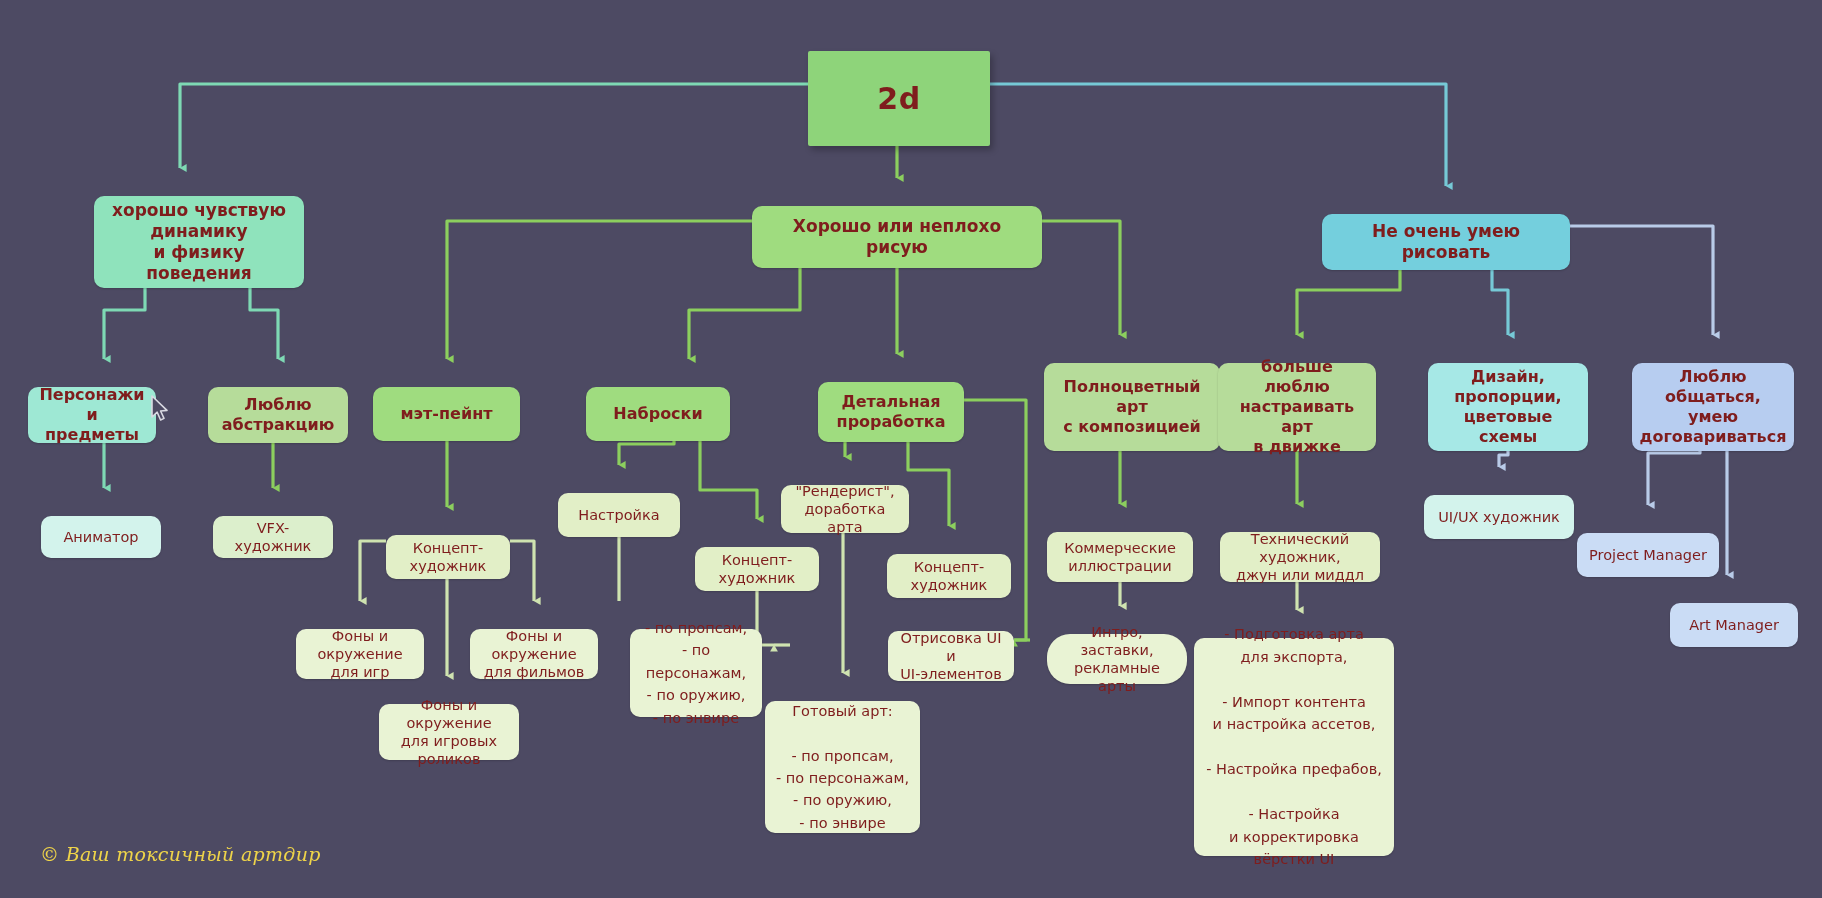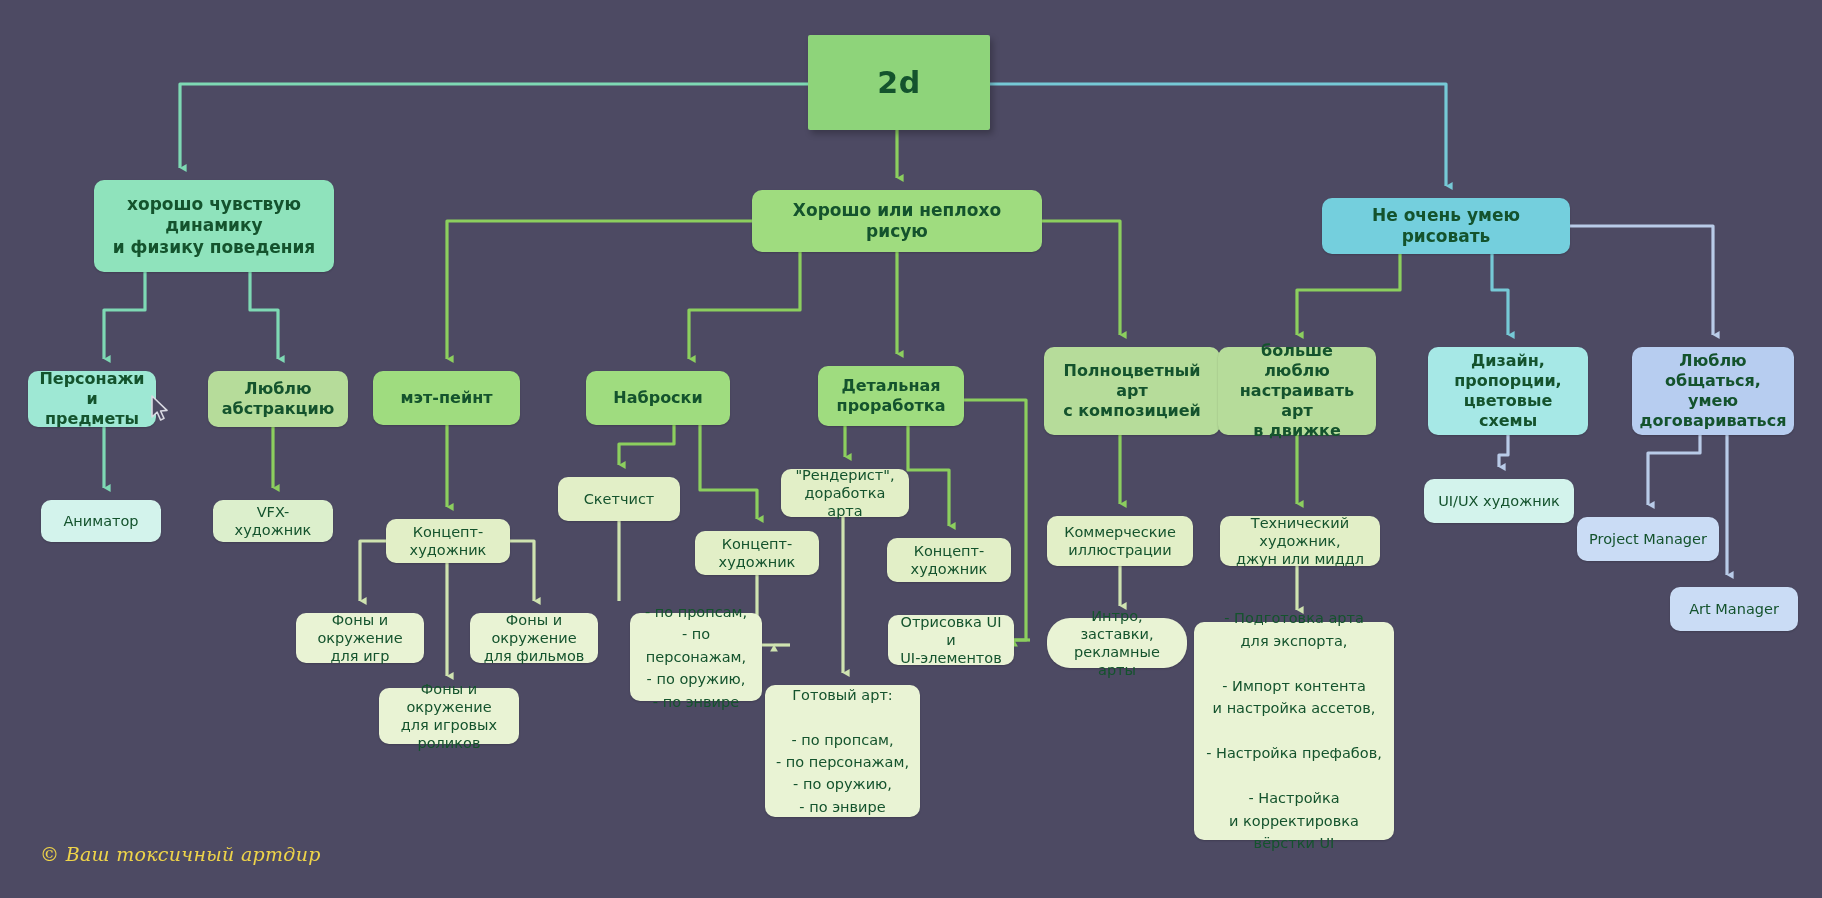--- a/index.html
+++ b/index.html
@@ -13,25 +13,26 @@
   }
   #stage{position:absolute;left:0;top:0;width:1822px;height:898px;}
   #edges{position:absolute;left:0;top:0;width:1822px;height:898px;pointer-events:none;}
 
   .node{
     position:absolute;
     box-sizing:border-box;
     border-radius:10px;
     display:flex;align-items:center;justify-content:center;
     text-align:center;
-    color:#14532d;
+    color:#7f1d1d;
     line-height:1.25;
     padding:6px 10px;
     white-space:pre-line;
     box-shadow:0 1px 2px rgba(0,0,0,0.18);
+    margin-top:16px;
   }
   .node.root{
     border-radius:2px;
     font-weight:bold;
     font-size:30px;
     letter-spacing:0.5px;
     box-shadow:3px 4px 6px rgba(0,0,0,0.25);
   }
   .node.lvl1{font-weight:bold;font-size:17px;}
   .node.lvl2{font-weight:bold;font-size:16px;}
@@ -119,21 +120,21 @@
       <path d="M1297,435 L1297,504" stroke="#8ccf5e" marker-end="url(#ah-green)"></path>
       <path d="M1297,566 L1297,610" stroke="#cfe3b0" marker-end="url(#ah-pale)"></path>
       <path d="M1508,435 L1508,455 L1499,455 L1499,467" stroke="#b9cbe8" marker-end="url(#ah-blue)"></path>
       <path d="M1700,435 L1700,453 L1648,453 L1648,505" stroke="#b9cbe8" marker-end="url(#ah-blue)"></path>
       <path d="M1727,435 L1727,575" stroke="#b9cbe8" marker-end="url(#ah-blue)"></path>
     </g>
   </svg>
 
   <div id="nodes">
       <div class="node root" style="left: 808px; top: 35px; width: 182px; height: 95px; background: rgb(142, 212, 122);">2d</div>
-      <div class="node lvl1" style="left: 94px; top: 180px; width: 240px; height: 92px; background: rgb(143, 227, 188);">хорошо чувствую
+      <div class="node lvl1" style="left: 94px; top: 180px; width: 210px; height: 92px; background: rgb(143, 227, 188);">хорошо чувствую
 динамику
 и физику поведения</div>
       <div class="node lvl1" style="left: 752px; top: 190px; width: 290px; height: 62px; background: rgb(159, 220, 127);">Хорошо или неплохо рисую</div>
       <div class="node lvl1" style="left: 1322px; top: 198px; width: 248px; height: 56px; background: rgb(116, 207, 221);">Не очень умею рисовать</div>
       <div class="node lvl2" style="left: 28px; top: 371px; width: 128px; height: 56px; background: rgb(158, 232, 212);">Персонажи и
 предметы</div>
       <div class="node lvl2" style="left: 208px; top: 371px; width: 140px; height: 56px; background: rgb(182, 220, 154);">Люблю
 абстракцию</div>
       <div class="node lvl2" style="left: 373px; top: 371px; width: 147px; height: 54px; background: rgb(159, 220, 127);">мэт-пейнт</div>
       <div class="node lvl2" style="left: 586px; top: 371px; width: 144px; height: 54px; background: rgb(159, 220, 127);">Наброски</div>
@@ -147,21 +148,21 @@
 в движке</div>
       <div class="node lvl2" style="left: 1428px; top: 347px; width: 160px; height: 88px; background: rgb(166, 232, 230);">Дизайн,
 пропорции,
 цветовые схемы</div>
       <div class="node lvl2" style="left: 1632px; top: 347px; width: 162px; height: 88px; background: rgb(183, 205, 240);">Люблю общаться,
 умею
 договариваться</div>
       <div class="node leaf" style="left: 41px; top: 500px; width: 120px; height: 42px; background: rgb(211, 243, 236);">Аниматор</div>
       <div class="node leaf" style="left: 213px; top: 500px; width: 120px; height: 42px; background: rgb(220, 239, 204);">VFX-художник</div>
       <div class="node leaf" style="left: 386px; top: 519px; width: 124px; height: 44px; background: rgb(226, 239, 199);">Концепт-художник</div>
-      <div class="node leaf" style="left: 558px; top: 477px; width: 122px; height: 44px; background: rgb(226, 239, 199);">Скетчист</div>
+      <div class="node leaf" style="left: 558px; top: 477px; width: 122px; height: 44px; background: rgb(226, 239, 199);">Настройка</div>
       <div class="node leaf" style="left: 781px; top: 469px; width: 128px; height: 48px; background: rgb(226, 239, 199);">"Рендерист",
 доработка арта</div>
       <div class="node leaf" style="left: 695px; top: 531px; width: 124px; height: 44px; background: rgb(226, 239, 199);">Концепт-художник</div>
       <div class="node leaf" style="left: 887px; top: 538px; width: 124px; height: 44px; background: rgb(226, 239, 199);">Концепт-художник</div>
       <div class="node leaf" style="left: 1047px; top: 516px; width: 146px; height: 50px; background: rgb(226, 239, 199);">Коммерческие
 иллюстрации</div>
       <div class="node leaf" style="left: 1220px; top: 516px; width: 160px; height: 50px; background: rgb(226, 239, 199);">Технический художник,
 джун или миддл</div>
       <div class="node leaf" style="left: 1424px; top: 479px; width: 150px; height: 44px; background: rgb(211, 243, 236);">UI/UX художник</div>
       <div class="node leaf" style="left: 1577px; top: 517px; width: 142px; height: 44px; background: rgb(202, 220, 245);">Project Manager</div>

